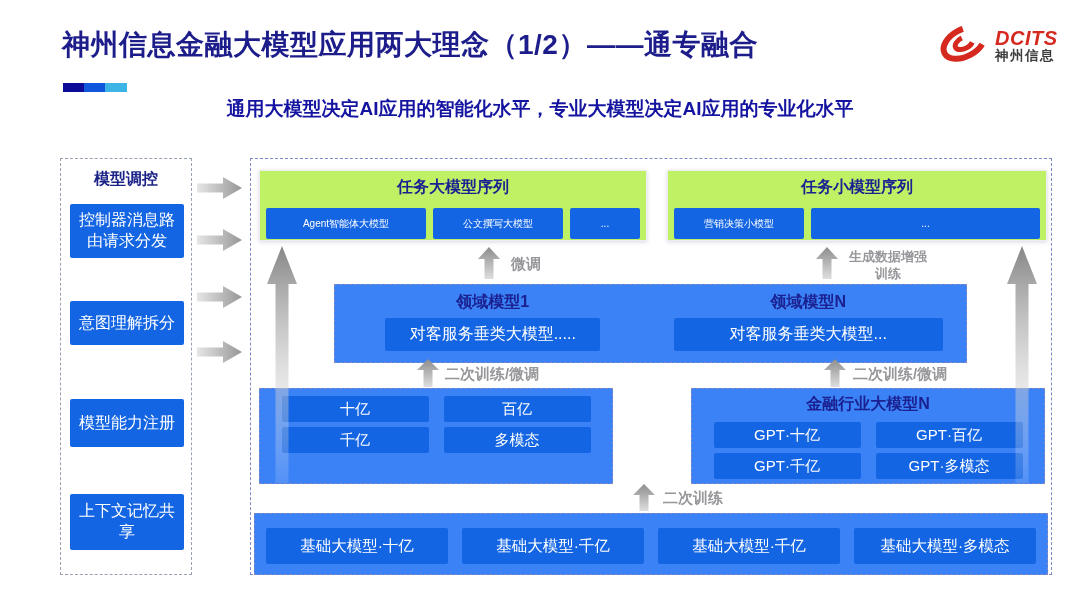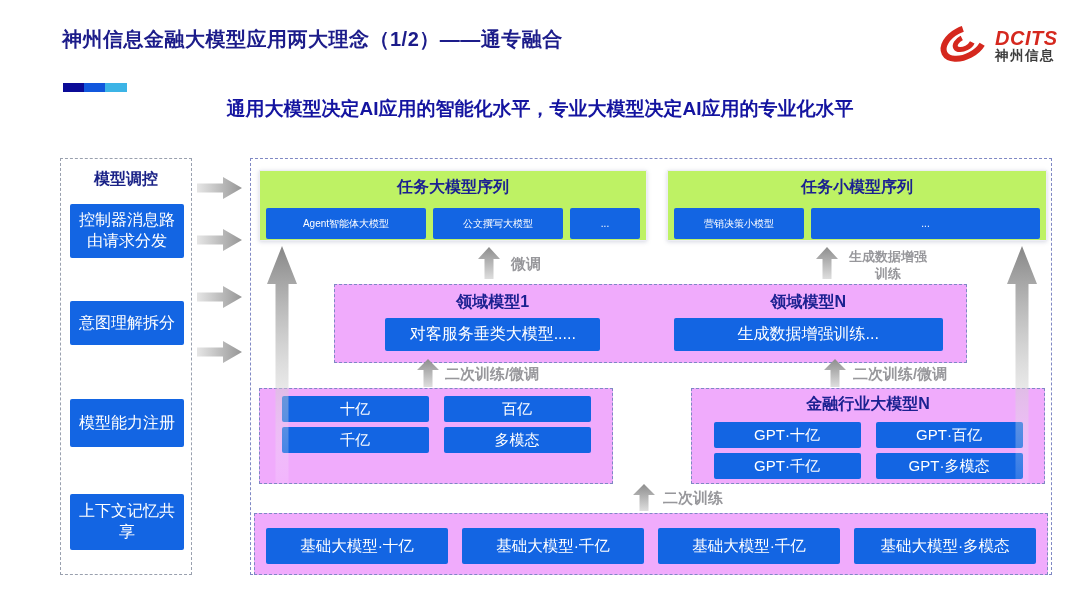--- a/index.html
+++ b/index.html
@@ -2,21 +2,21 @@
 <html><head>
 <meta charset="utf-8">
 <style>
   * { margin:0; padding:0; box-sizing:border-box; }
   html,body { background:#e9e9e9; }
   .slide {
     position:relative; width:1080px; height:608px; background:#ffffff;
     overflow:hidden; font-family:"Liberation Sans","DejaVu Sans",sans-serif;
   }
   
-  .title { position:absolute; left:62px; top:26px; font-size:20px; font-weight:bold;
+  .title { position:absolute; left:62px; top:26px; font-size:28px; font-weight:bold;
            color:#1c1c8a; letter-spacing:.5px; white-space:nowrap; }
   .accent { position:absolute; left:63px; top:83px; display:flex; height:9px; }
   .accent i { display:block; height:9px; }
   .accent .a1{ width:21px; background:#0b0b97;} .accent .a2{ width:21px; background:#1157dd;}
   .accent .a3{ width:22px; background:#3cb4e6;}
   .subtitle { position:absolute; left:150px; top:96px; width:780px; text-align:center;
               font-size:19px; font-weight:bold; color:#1414a0; }
   .logo { position:absolute; left:938px; top:20px; display:flex; align-items:center; gap:5px; }
   .logo-text { display:flex; flex-direction:column; line-height:1.1; }
   .logo-brand { font-size:20px; font-weight:bold; font-style:italic; color:#d5281e; letter-spacing:.5px; }
@@ -38,21 +38,21 @@
   .grp-title { text-align:center; font-size:16px; font-weight:bold; color:#1b2191; }
   .card { position:absolute; background:#bef264; border:1px solid #ededf4;
           box-shadow:0 1px 4px rgba(110,120,150,.28); }
   .card .grp-title { padding-top:6px; }
   .card .row { position:absolute; left:6px; right:6px; top:37px; display:flex; gap:7px; }
   .card .row .bbox { height:31px; font-size:10px; }
   .tl { left:8px;  top:11px; width:388px; height:71px; }
   .tr { left:416px; top:11px; width:380px; height:71px; }
   .w-a{ flex:0 0 160px; } .w-b{ flex:0 0 130px; } .w-c{ flex:1; }
   .w-d{ flex:0 0 164px; }
-  .dashed-grp { position:absolute; border:1px dashed #7f88c4; background:#f0abfc; }
+  .dashed-grp { position:absolute; border:1px dashed #7f88c4; background:#3b82f6; }
   
   .dom { left:83px; top:125px; width:633px; height:79px; display:flex; }
   .dom-half { flex:1; display:flex; flex-direction:column; align-items:center; }
   .dom-half .grp-title { margin-top:7px; }
   .dom-box { height:33px; margin-top:5px; font-size:16px; }
   .dom-box-1 { width:215px; } .dom-box-n { width:269px; }
   
   .ind { width:354px; height:96px; top:229px; }
   .ind-1 { left:8px; } .ind-n { left:440px; }
   .ind .grp-title { margin-top:5px; }
@@ -177,21 +177,21 @@
         </svg></span>
     <div class="flabel lbl-gd">生成数据增强训练</div>
 
     <div class="dashed-grp dom">
       <div class="dom-half">
         <div class="grp-title">领域模型1</div>
         <div class="bbox dom-box dom-box-1">对客服务垂类大模型.....</div>
       </div>
       <div class="dom-half">
         <div class="grp-title">领域模型N</div>
-        <div class="bbox dom-box dom-box-n">生成数据增强训练...</div>
+        <div class="bbox dom-box dom-box-n">对客服务垂类大模型...</div>
       </div>
     </div>
 
     <span class="up-sm up-sl">
       <svg width="22" height="28">
           <polygon points="11,0 22,11 15.5,11 15.5,28 6.5,28 6.5,11 0,11" fill="url(#gu)"></polygon>
         </svg></span>
     <div class="flabel lbl-sl">二次训练/微调</div>
     <span class="up-sm up-sr">
       <svg width="22" height="28">

